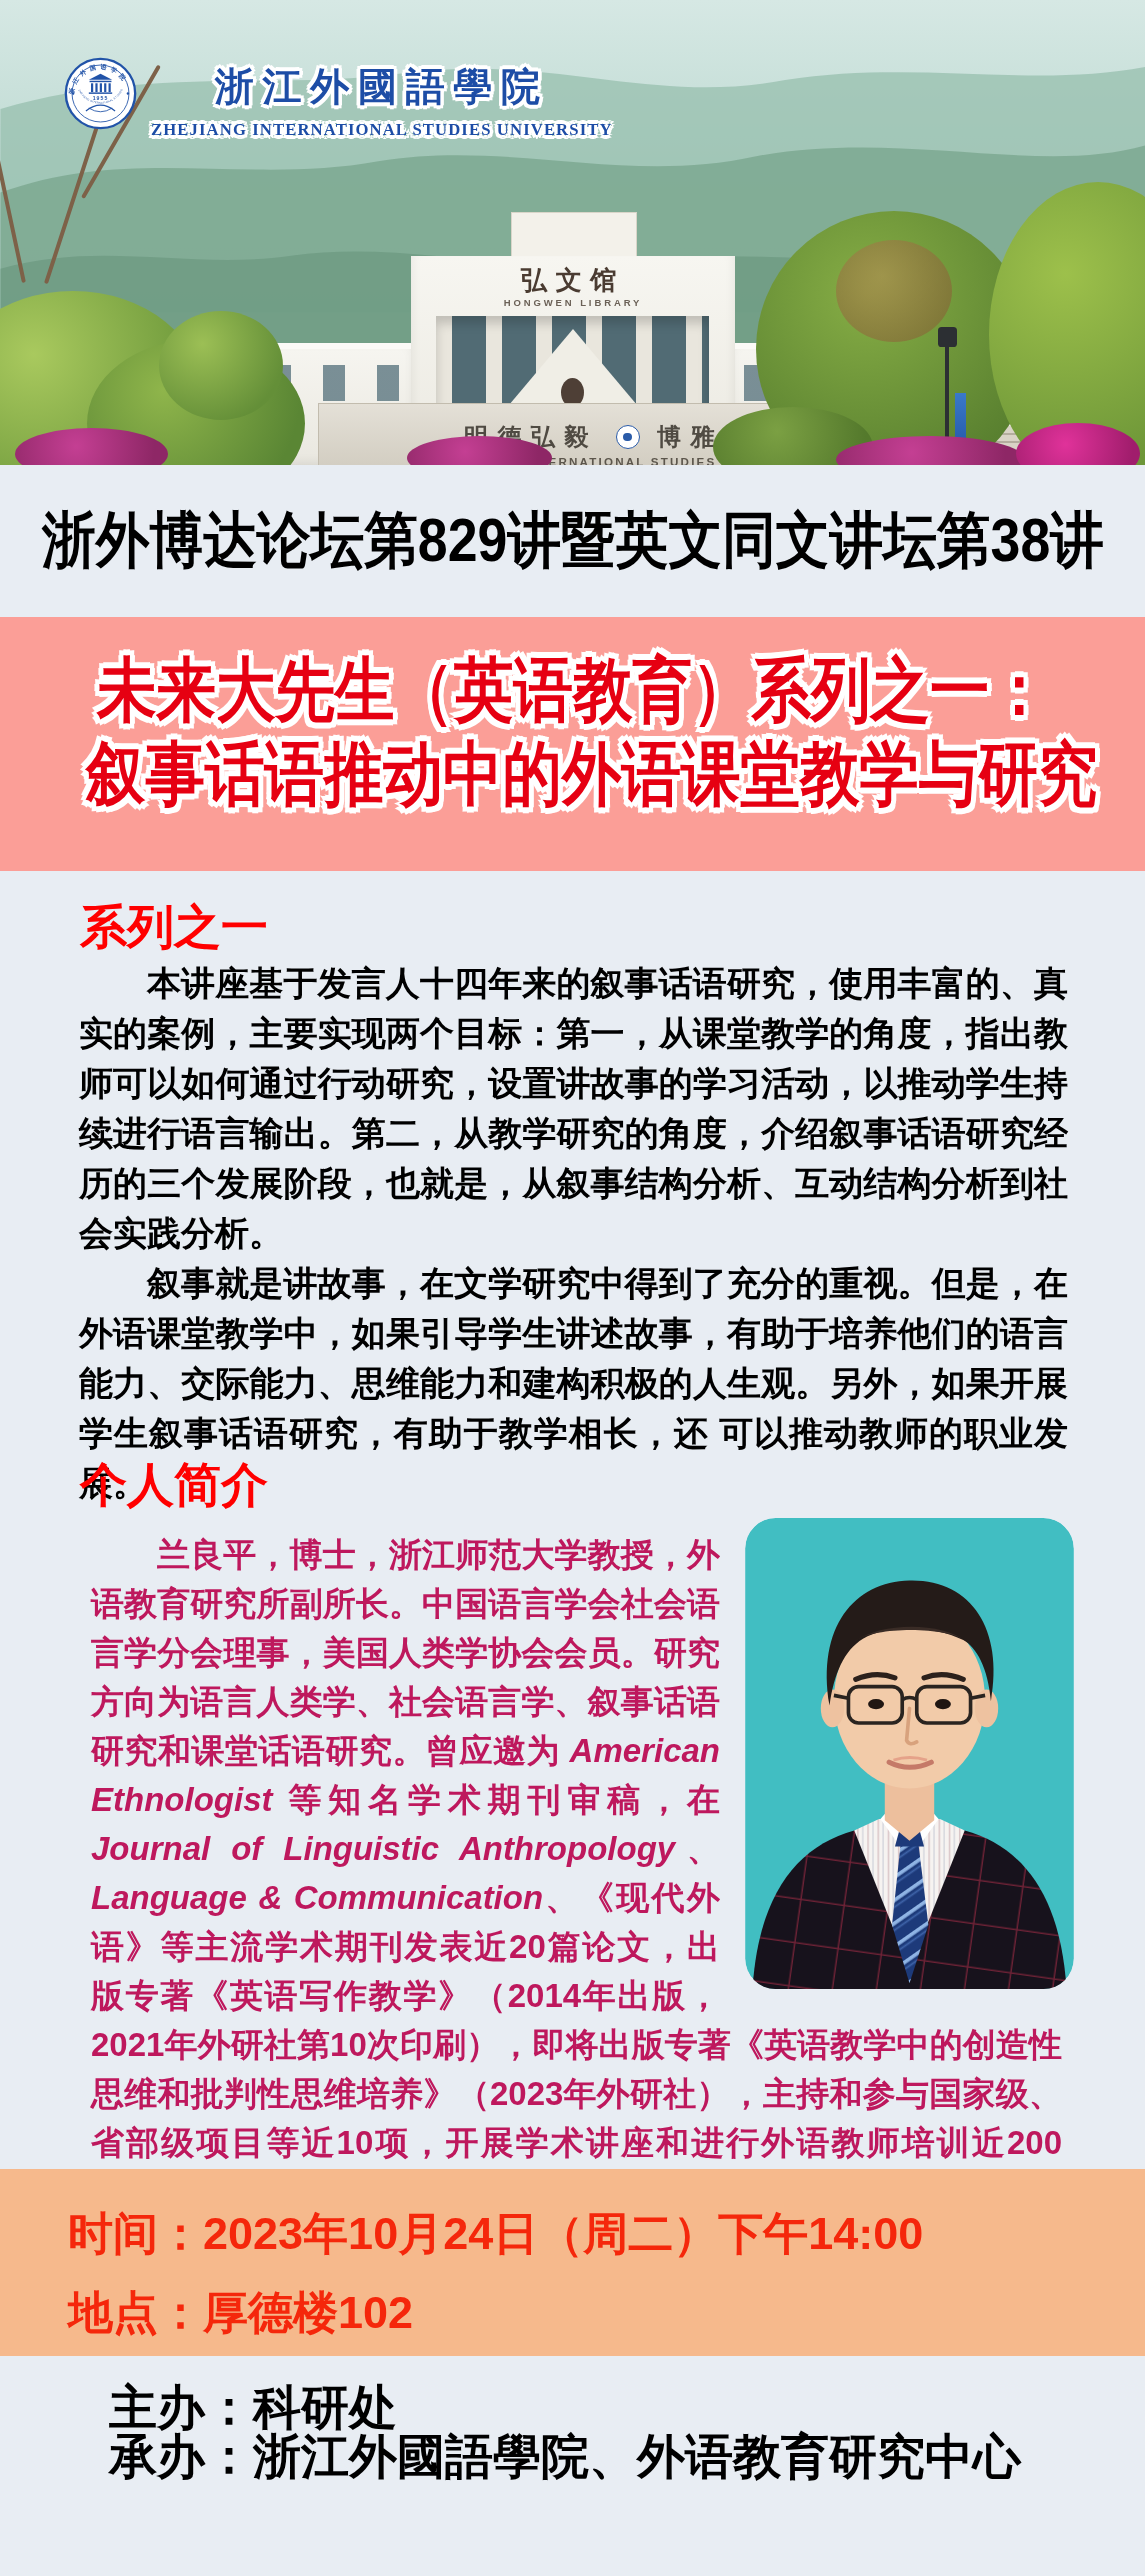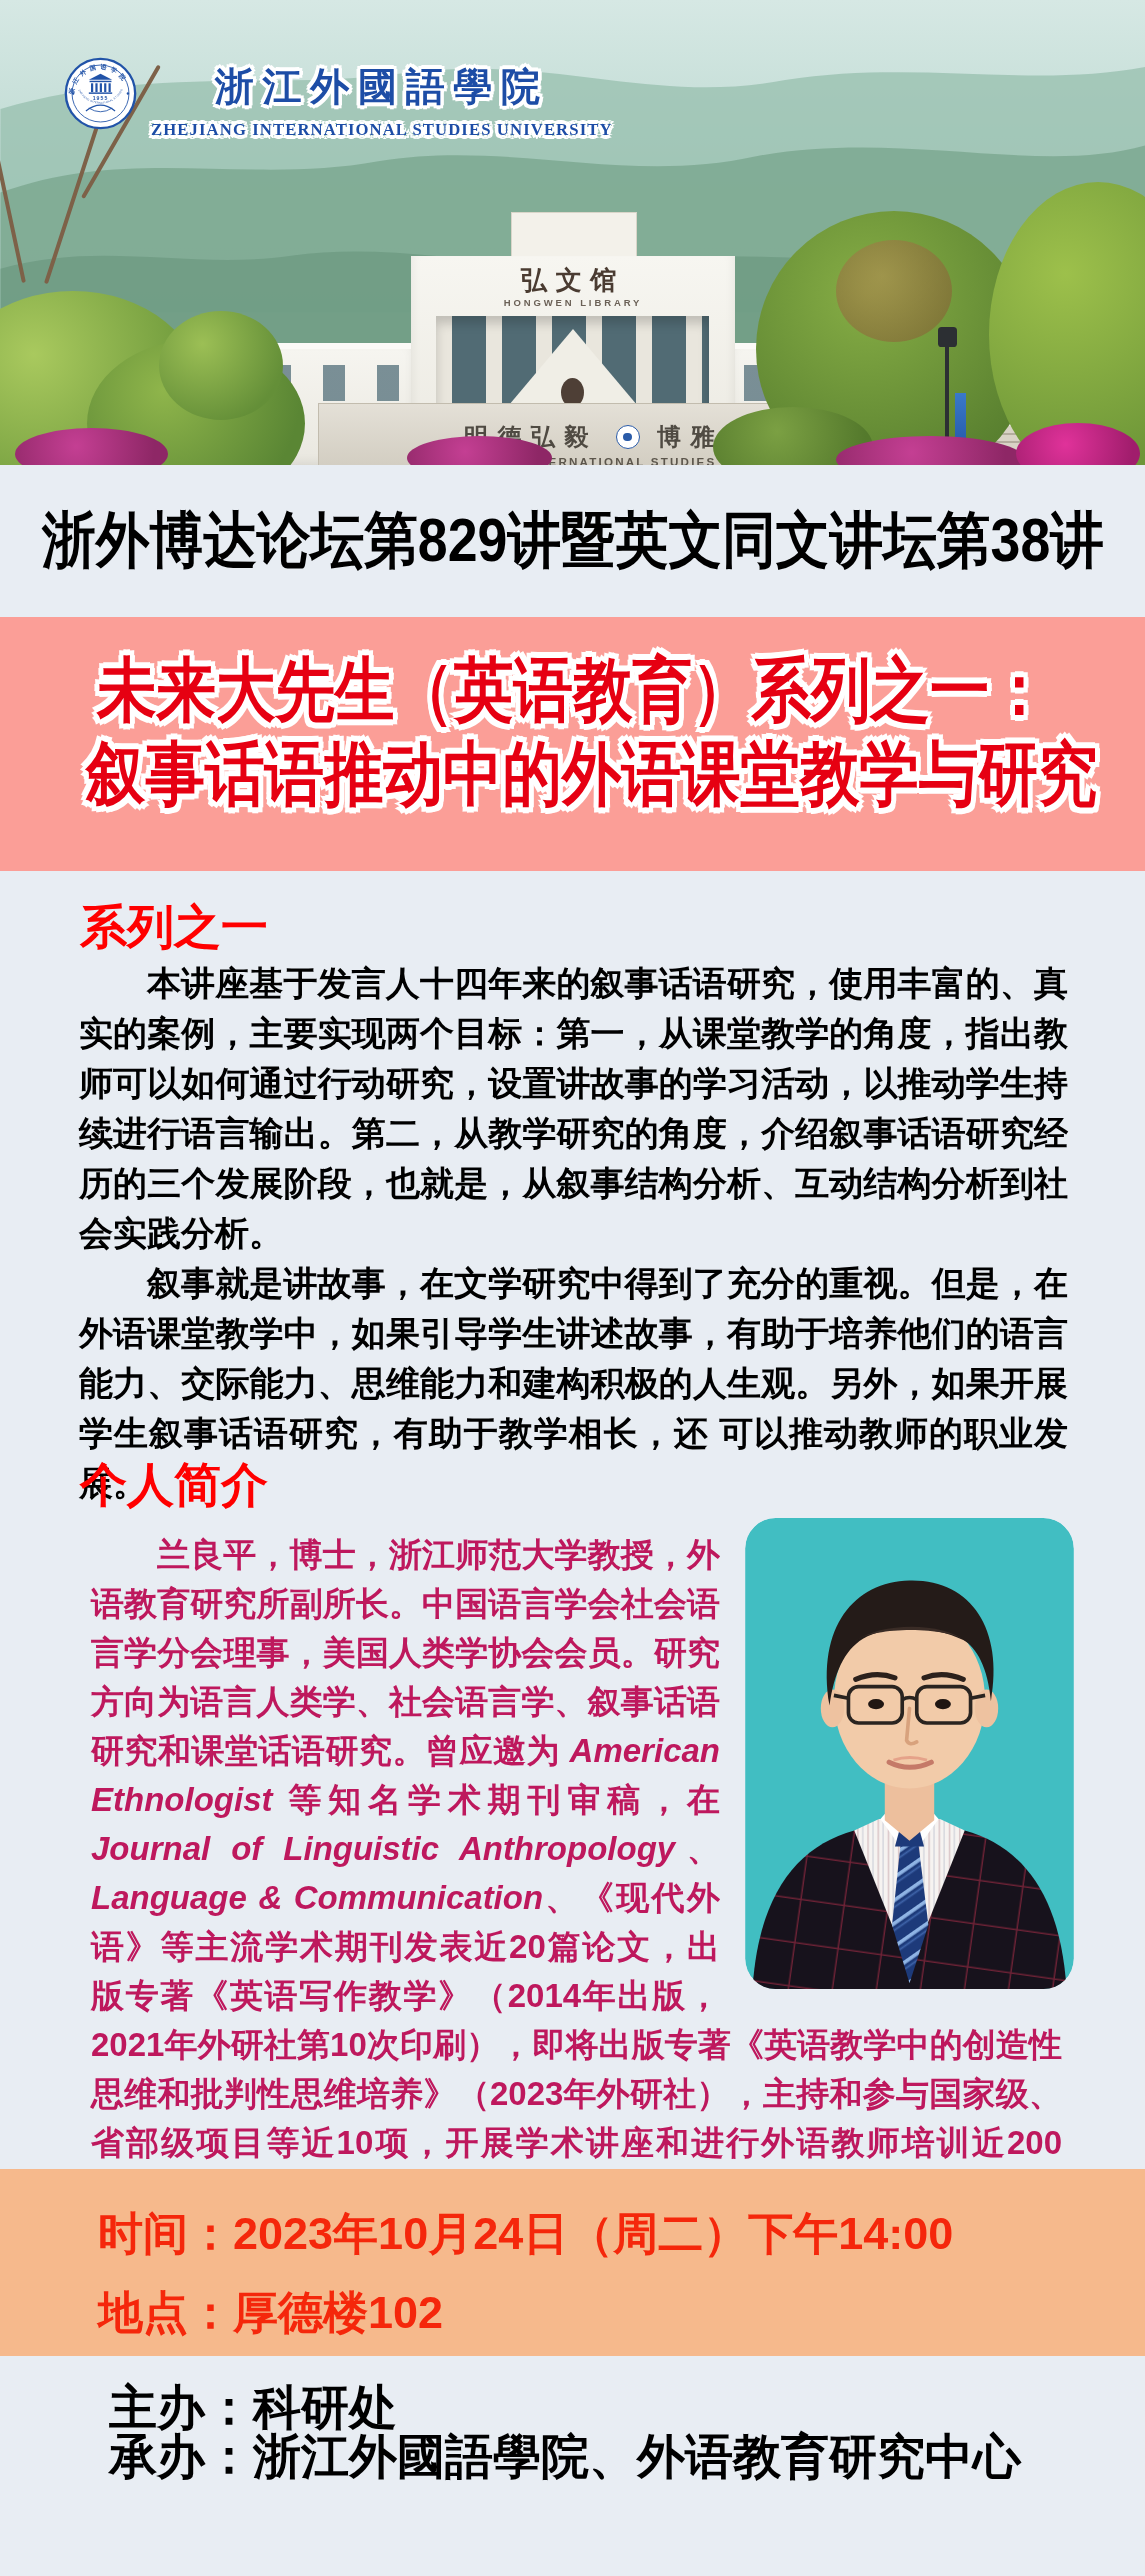--- a/index.html
+++ b/index.html
@@ -81,21 +81,21 @@
   .content-text p{margin:0;text-indent:2em;}
   .personal{position:absolute;left:79px;top:1518px;width:995px;}
   .portrait{float:right;width:329px;height:471px;margin-left:25px;margin-bottom:10.2px;
         border-radius:30.5px;overflow:hidden;}
   .bio-text{font-size:33px;line-height:49px;font-weight:700;color:#be185d;text-align:justify;
         text-indent:2em;margin:12px;}
   .it{font-style:italic;}
 
   
   .orange{position:absolute;left:0;top:2169px;width:1146px;height:187px;background:#f6b98c;}
-  .orange .line{margin-left:98px;font-size:45px;font-weight:900;color:#f5270b;white-space:nowrap;}
+  .orange .line{margin-left:68px;font-size:45px;font-weight:900;color:#f5270b;white-space:nowrap;}
   .orange .t1{padding-top:35px;}
   .orange .t2{margin-top:19px;}
 
   
   .footer{position:absolute;left:109px;top:2383px;}
   .footer .line{font-size:48px;font-weight:900;color:#000;line-height:49px;white-space:nowrap;}
 </style>
 </head>
 <body>
 

